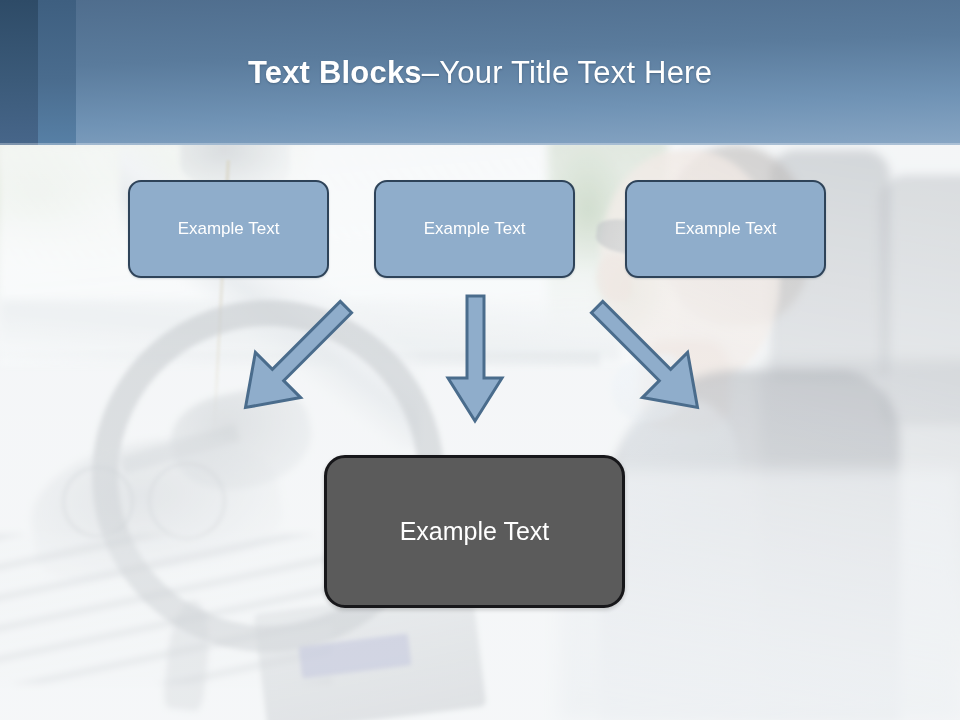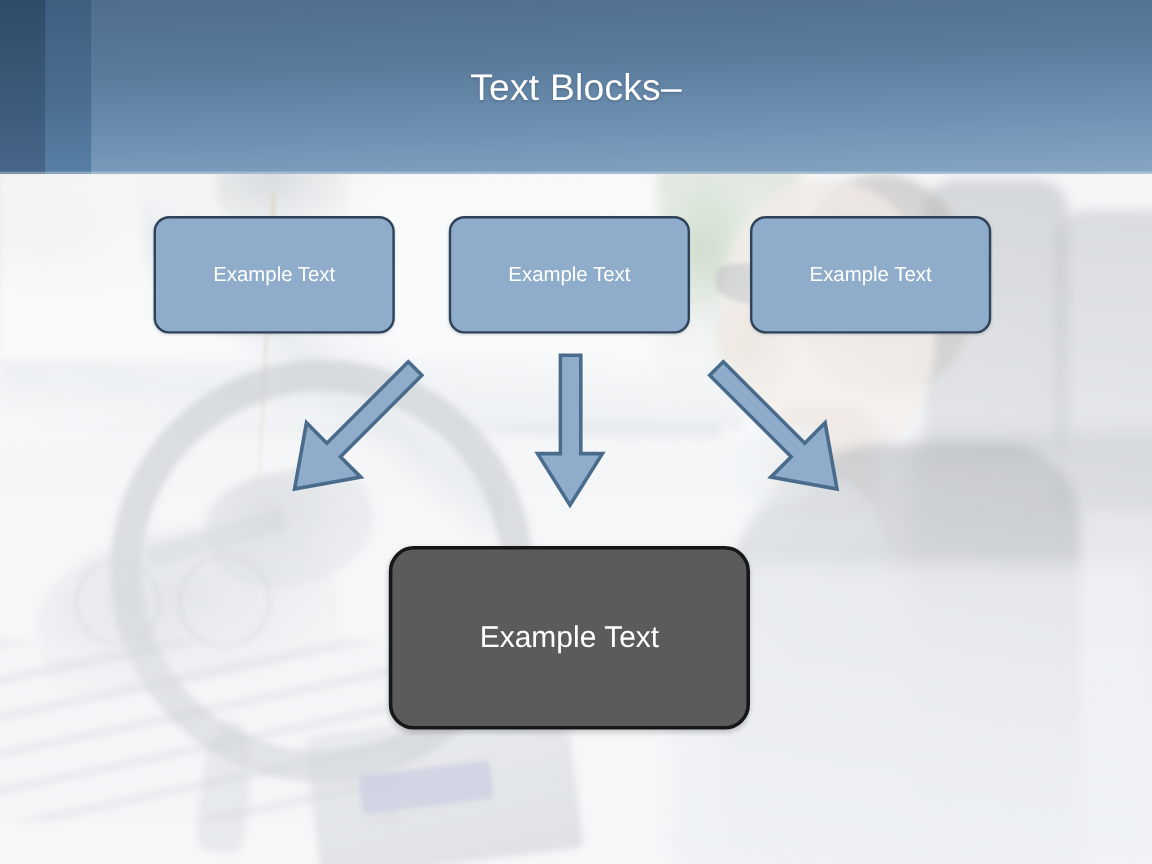--- a/index.html
+++ b/index.html
@@ -283,21 +283,21 @@
     width: 960px; height: 145px;
     display: flex;
     align-items: center;
     justify-content: center;
     color: #ffffff;
     font-size: 31px;
     letter-spacing: .2px;
     white-space: nowrap;
     text-shadow: 0 1px 2px rgba(28,48,70,.35);
   }
-  .title .t-bold { font-weight: normal; }
+  .title .t-bold { font-weight: bold; }
   .title .t-reg { font-weight: normal; }
   .title span { display: inline-block; }
 
   
   .tbox {
     position: absolute;
     box-sizing: border-box;
     width: 201px;
     height: 98px;
     border: 2.5px solid #2e4359;
@@ -389,20 +389,21 @@
   </div>
 
   <div class="header">
     <div class="header-main"></div>
     <div class="header-band-dark"></div>
     <div class="header-band-mid"></div>
     <div class="header-bottom-line"></div>
     <div class="title">
       <span class="t-bold">Text Blocks</span>
         <span class="t-reg"> – </span>
+        <span class="t-reg">Your Title Text Here</span>
     </div>
   </div>
 
   <div class="tbox" id="tbox-1">
     <span>Example Text</span>
   </div>
   <div class="tbox" id="tbox-2">
     <span>Example Text</span>
   </div>
   <div class="tbox" id="tbox-3">

